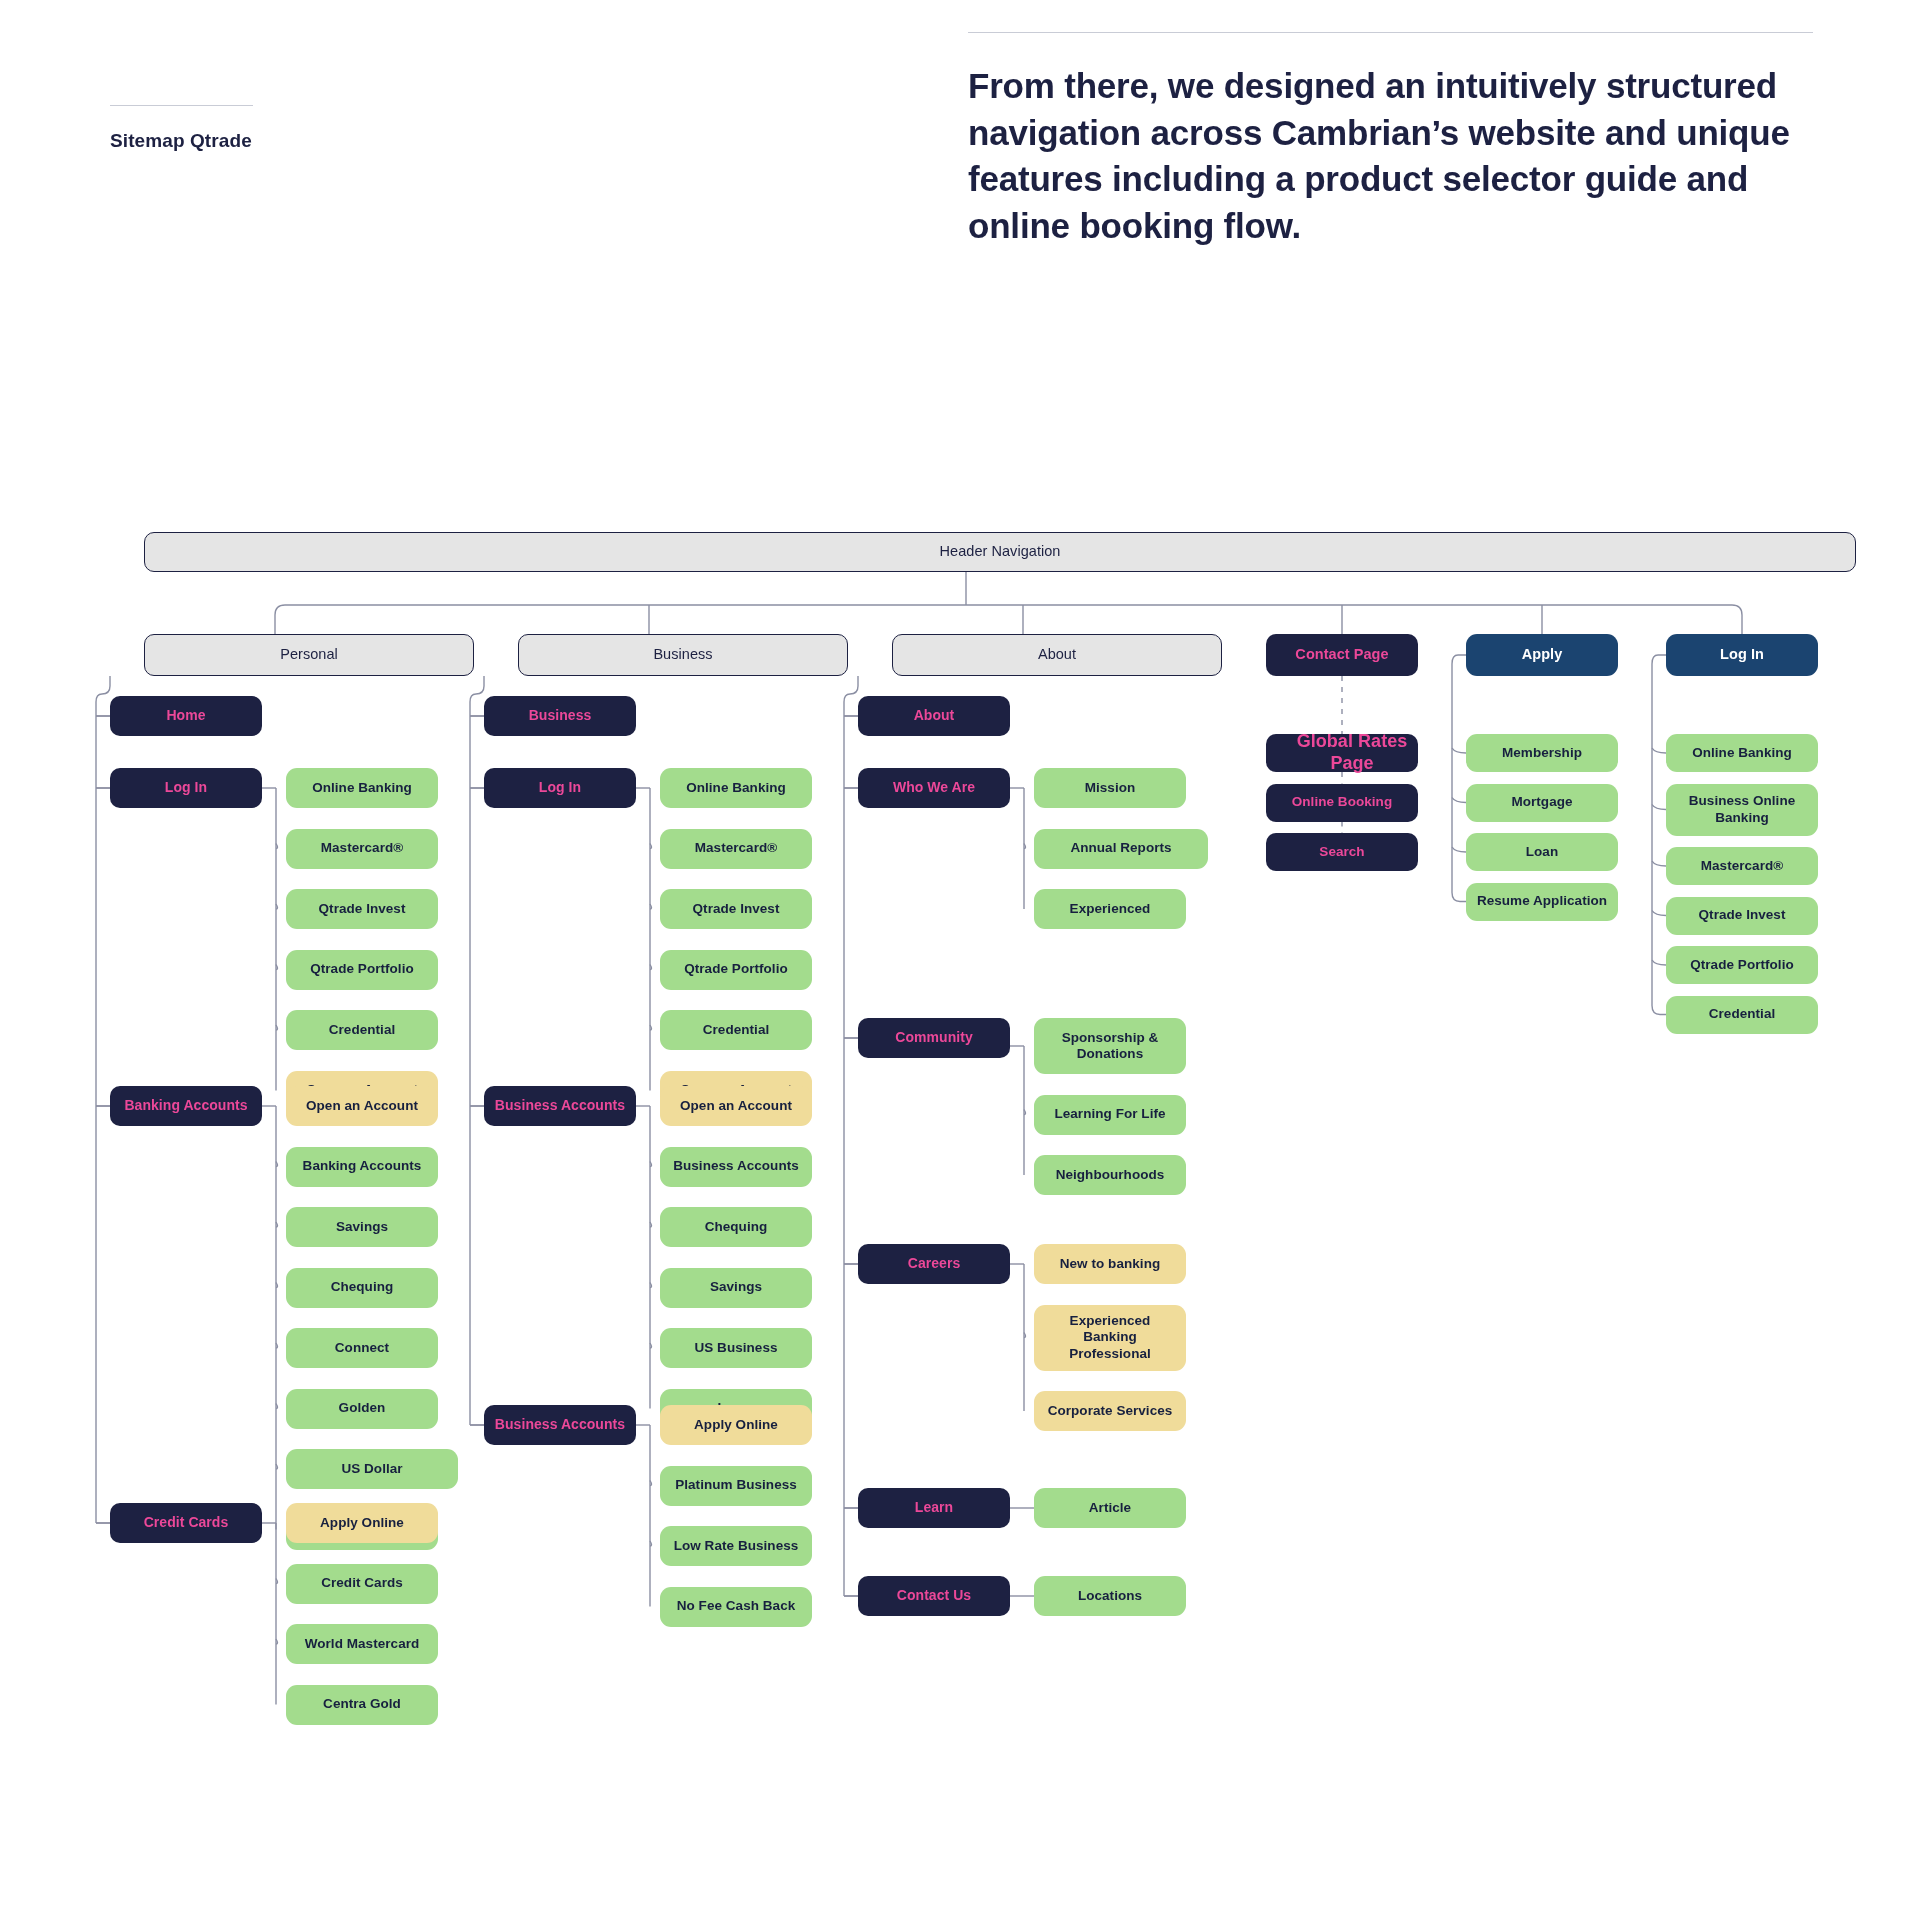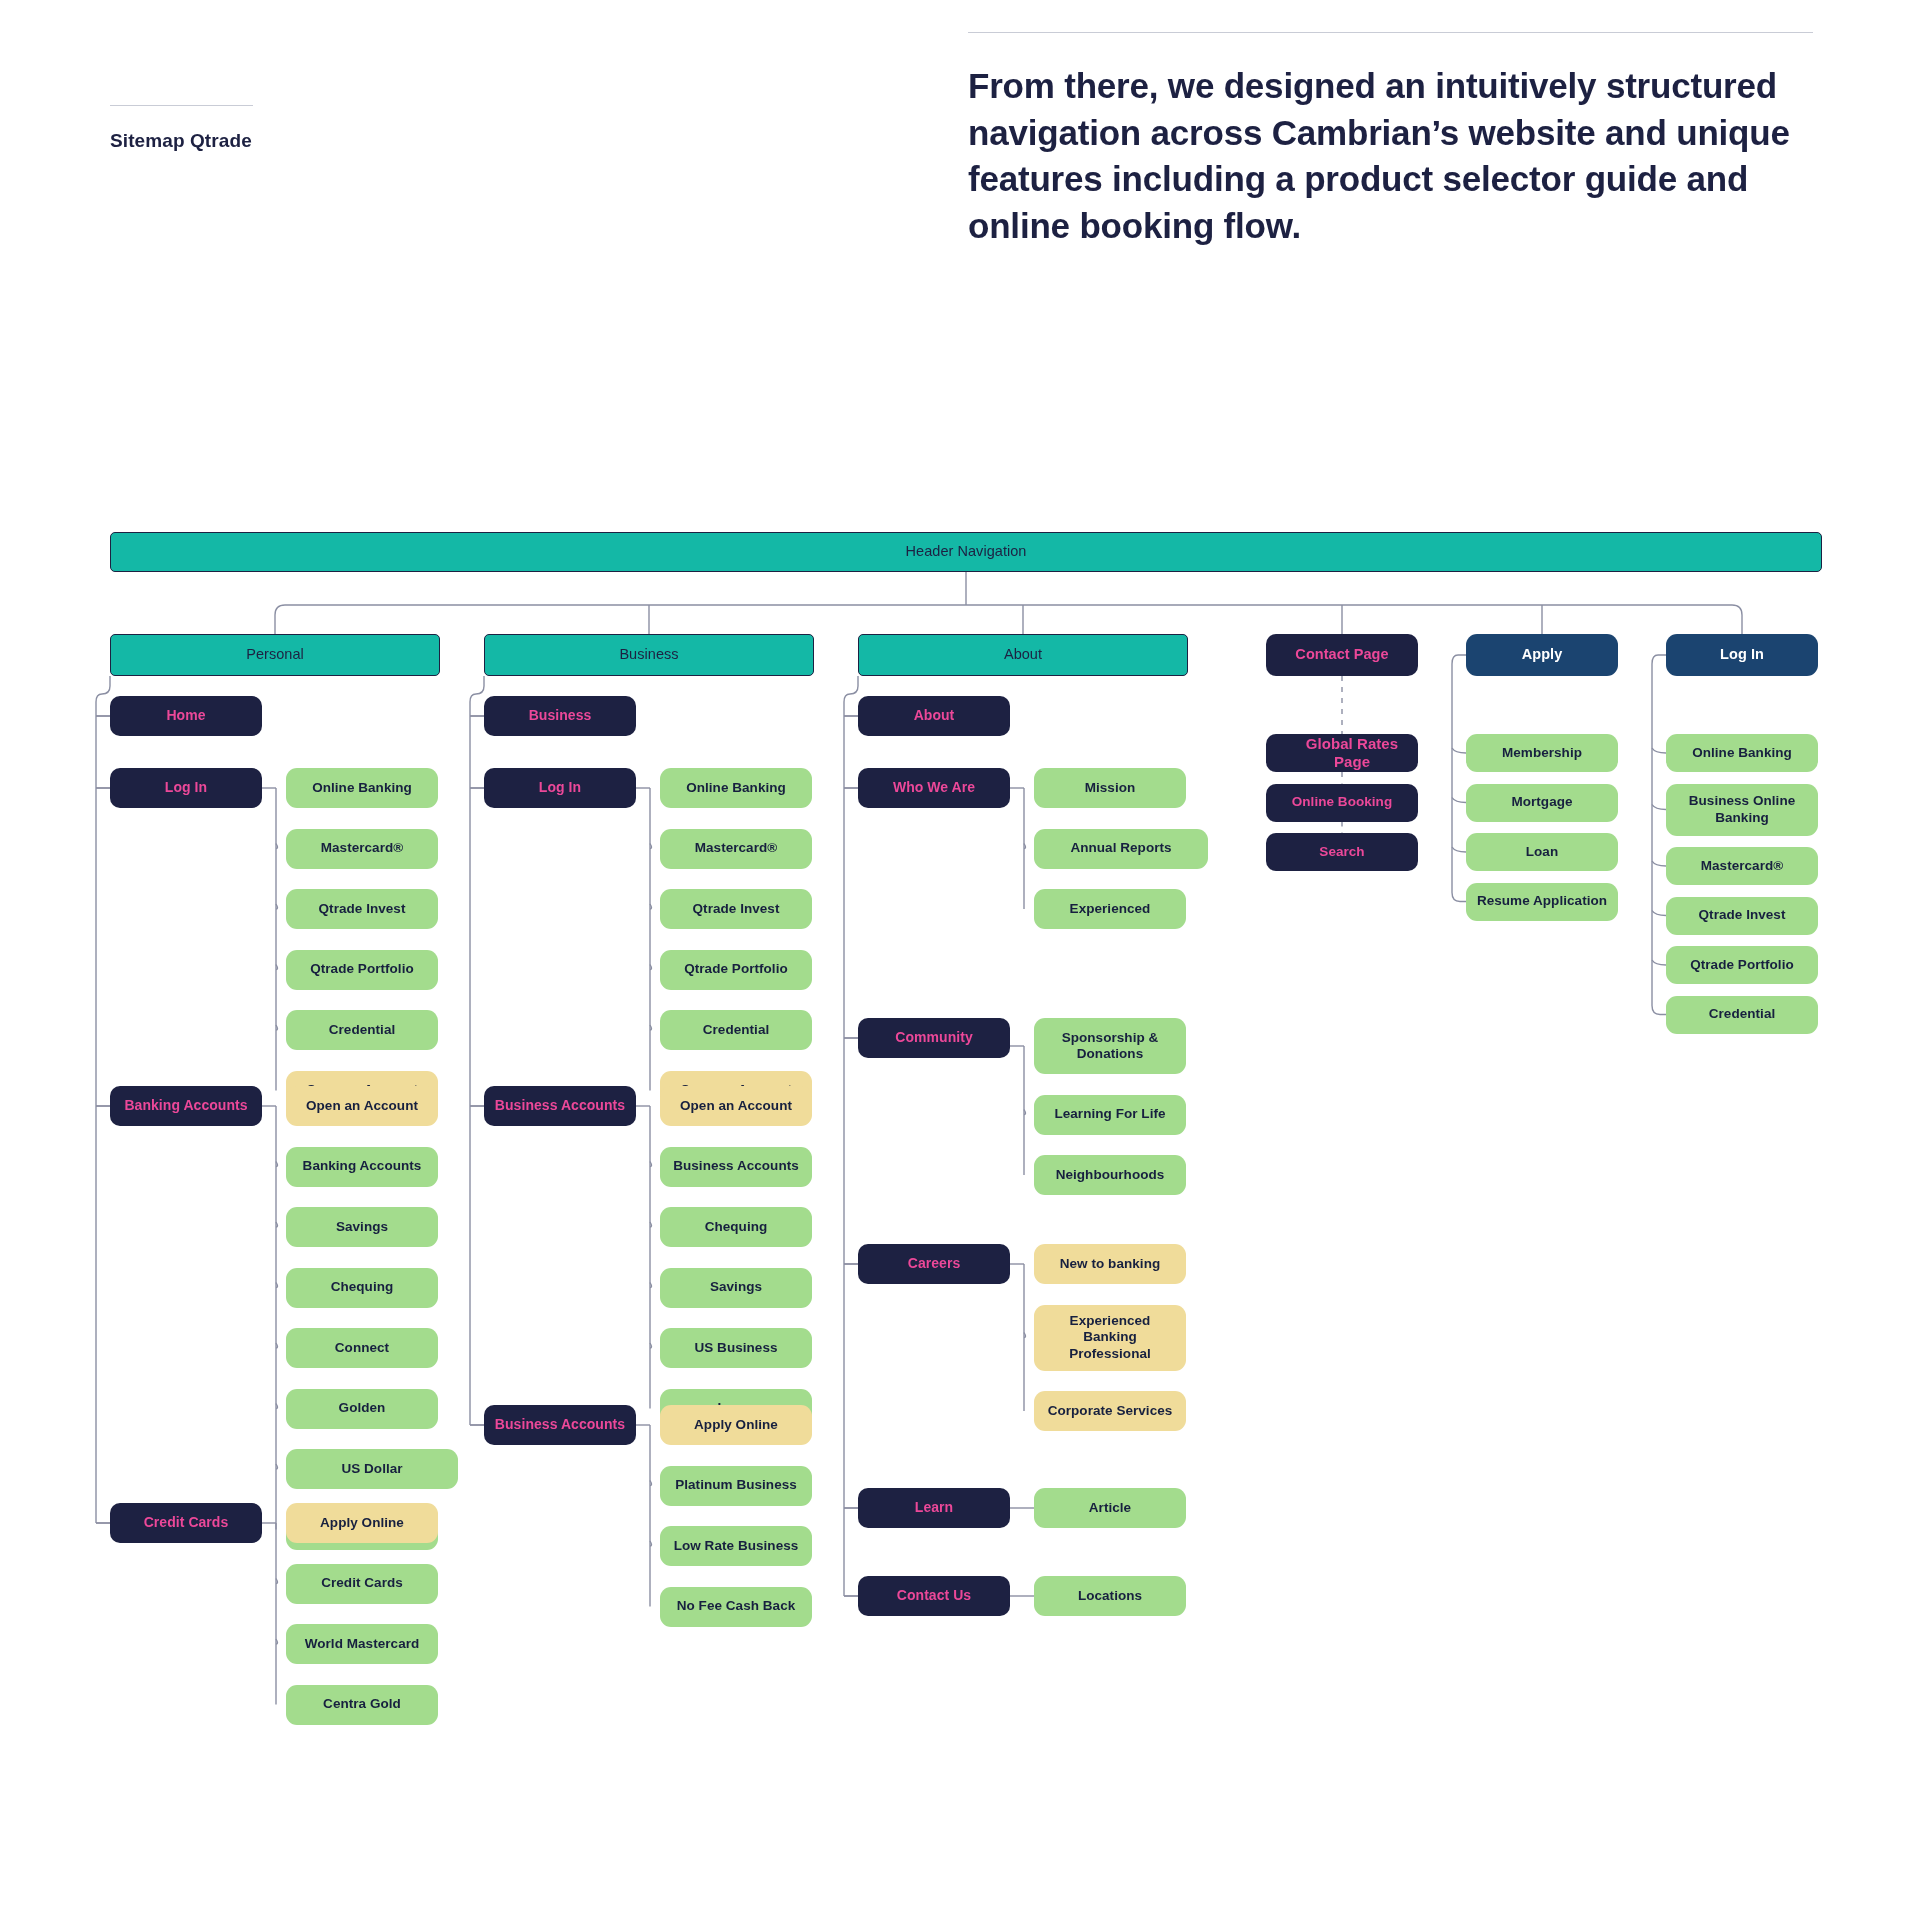--- a/index.html
+++ b/index.html
@@ -36,25 +36,26 @@
     position: absolute;
     border-radius: 11px;
     display: flex; align-items: center; justify-content: center;
     text-align: center;
     font-size: 14.5px; font-weight: 700;
     line-height: 1.22;
     padding: 4px 8px;
     letter-spacing: .05px;
   }
   .n-outline {
-    background: #14b8a6;
+    background: #e5e5e5;
     border: 1.6px solid #1d2142;
     color: #1d2142;
     font-weight: 500;
-    border-radius: 5px;
+    border-radius: 10px;
+    margin-left: 34px;
   }
   .n-navy  { background: #1d2142; color: #ec4899; border-radius: 10px; }
   .n-blue  { background: #1b4470; color: #ffffff; }
   .n-green { background: #a3dc8d; color: #17203f; }
   .n-amber { background: #f0dc9a; color: #17203f; }
 
   .root-node { font-size: 14.5px; font-weight: 500; }
 </style>
 </head>
 <body>
@@ -248,21 +249,21 @@
         <div class="node n-green" style="left: 1034px; top: 1094.5px; width: 152px; height: 40px; font-size: 13.5px;">Learning For Life</div>
         <div class="node n-green" style="left: 1034px; top: 1155px; width: 152px; height: 40px; font-size: 13.5px;">Neighbourhoods</div>
         <div class="node n-navy" style="left: 858px; top: 1244px; width: 152px; height: 40px; font-size: 14px;">Careers</div>
         <div class="node n-amber" style="left: 1034px; top: 1244px; width: 152px; height: 40px; font-size: 13.5px;">New to banking</div>
         <div class="node n-amber" style="left: 1034px; top: 1304.5px; width: 152px; height: 66px; font-size: 13.5px;">Experienced Banking Professional</div>
         <div class="node n-amber" style="left: 1034px; top: 1391px; width: 152px; height: 40px; font-size: 13.5px;">Corporate Services</div>
         <div class="node n-navy" style="left: 858px; top: 1488px; width: 152px; height: 40px; font-size: 14px;">Learn</div>
         <div class="node n-green" style="left: 1034px; top: 1488px; width: 152px; height: 40px; font-size: 13.5px;">Article</div>
         <div class="node n-navy" style="left: 858px; top: 1576px; width: 152px; height: 40px; font-size: 14px;">Contact Us</div>
         <div class="node n-green" style="left: 1034px; top: 1576px; width: 152px; height: 40px; font-size: 13.5px;">Locations</div>
-        <div class="node n-navy" style="left: 1266px; top: 734px; width: 152px; height: 38px; font-size: 15px; padding-left: 28px;">Global Rates Page</div>
+        <div class="node n-navy" style="left: 1266px; top: 734px; width: 152px; height: 38px; font-size: 18px; padding-left: 28px;">Global Rates Page</div>
         <div class="node n-navy" style="left: 1266px; top: 783.5px; width: 152px; height: 38px; font-size: 13.5px;">Online Booking</div>
         <div class="node n-navy" style="left: 1266px; top: 833px; width: 152px; height: 38px; font-size: 13.5px;">Search</div>
         <div class="node n-green" style="left: 1466px; top: 734px; width: 152px; height: 38px; font-size: 13.5px;">Membership</div>
         <div class="node n-green" style="left: 1466px; top: 783.5px; width: 152px; height: 38px; font-size: 13.5px;">Mortgage</div>
         <div class="node n-green" style="left: 1466px; top: 833px; width: 152px; height: 38px; font-size: 13.5px;">Loan</div>
         <div class="node n-green" style="left: 1466px; top: 882.5px; width: 152px; height: 38px; font-size: 13.5px;">Resume Application</div>
         <div class="node n-green" style="left: 1666px; top: 734px; width: 152px; height: 38px; font-size: 13.5px;">Online Banking</div>
         <div class="node n-green" style="left: 1666px; top: 783.5px; width: 152px; height: 52px; font-size: 13.5px;">Business Online Banking</div>
         <div class="node n-green" style="left: 1666px; top: 847px; width: 152px; height: 38px; font-size: 13.5px;">Mastercard®</div>
         <div class="node n-green" style="left: 1666px; top: 896.5px; width: 152px; height: 38px; font-size: 13.5px;">Qtrade Invest</div>

